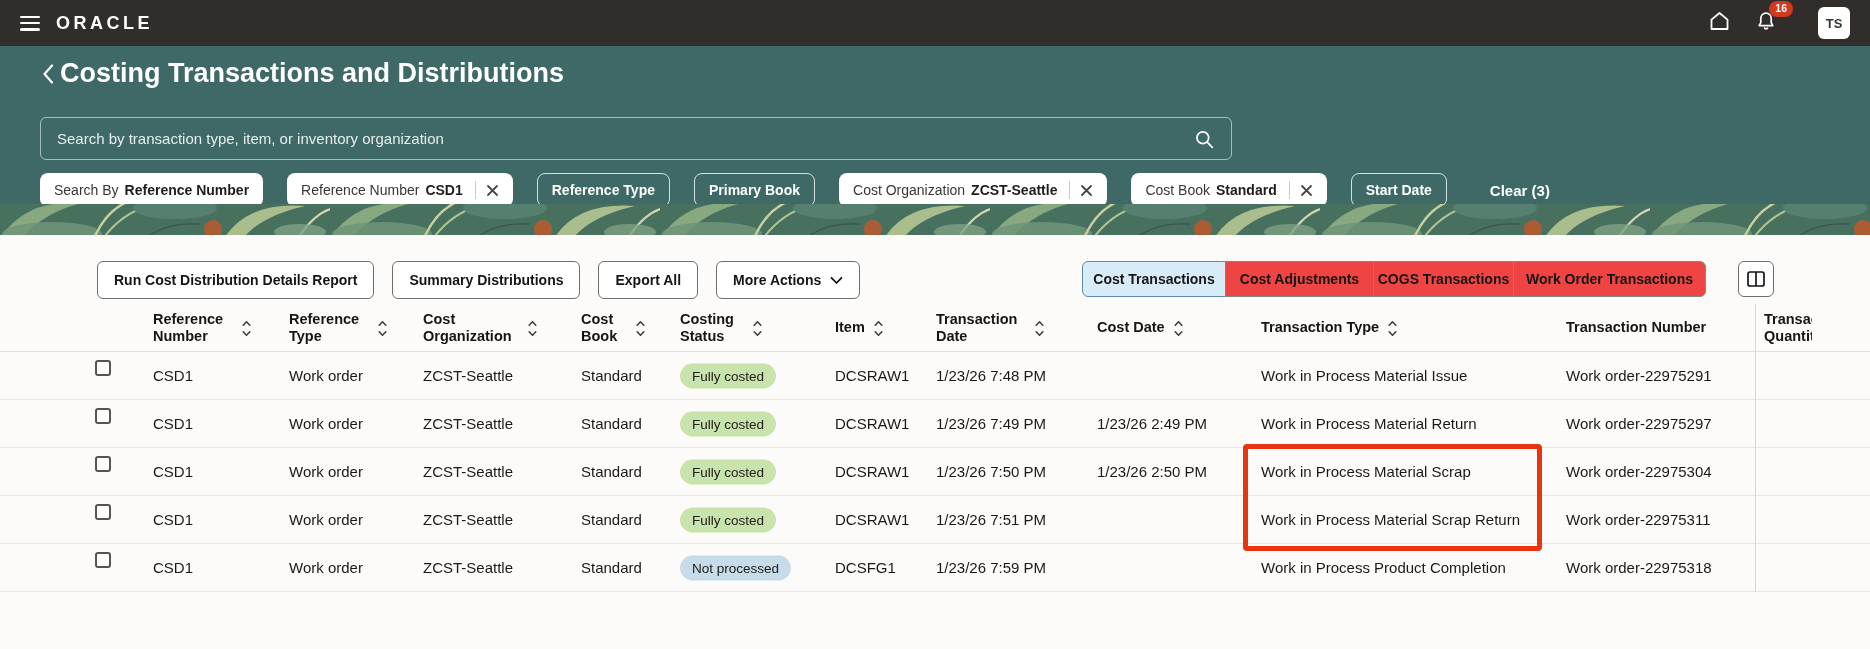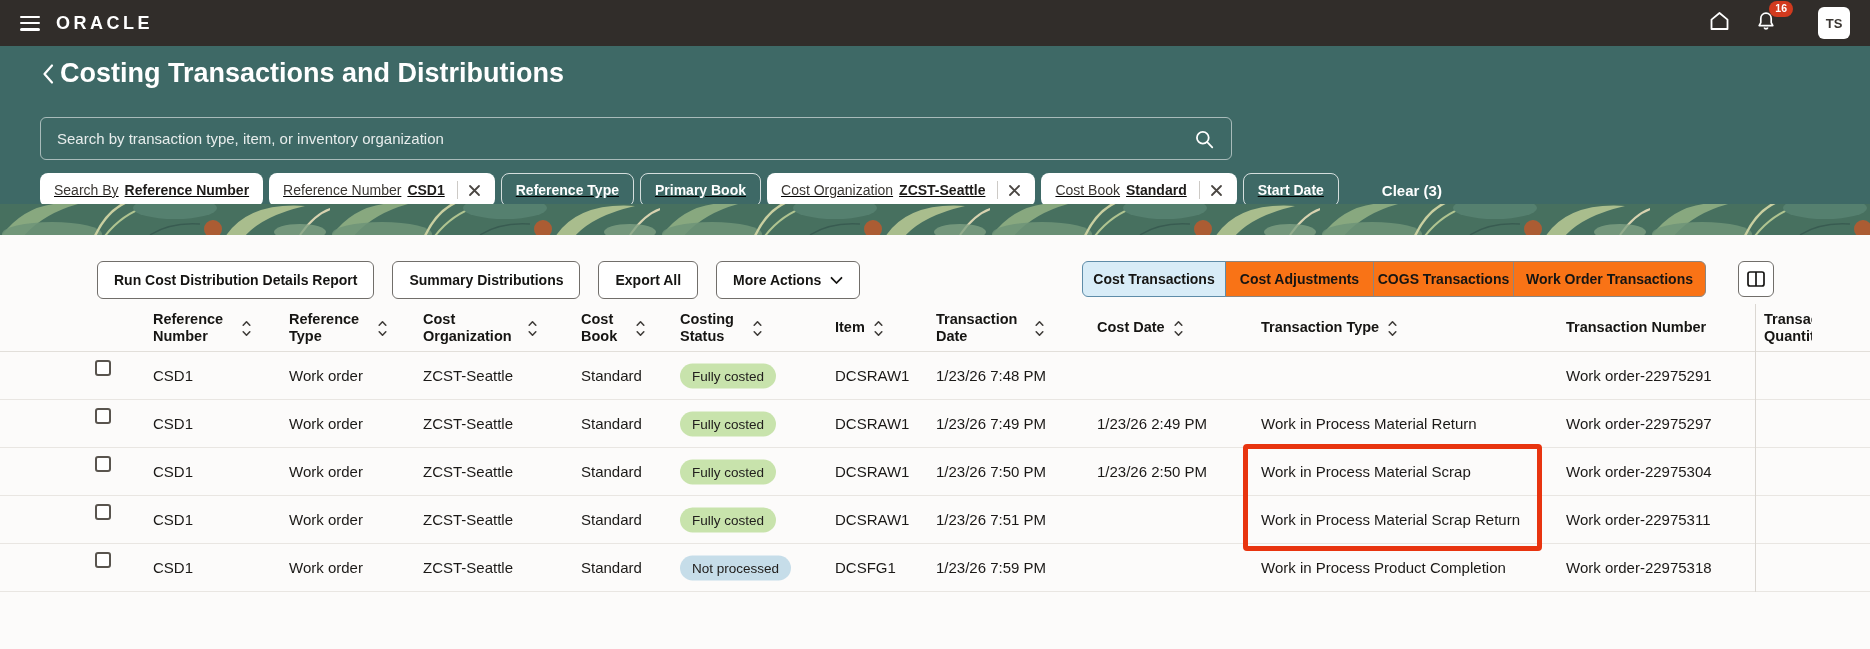--- a/index.html
+++ b/index.html
@@ -58,21 +58,21 @@
   
   .content { position:absolute; top:235px; left:0; width:100%; height:414px; background:#FCFBFA; }
   .btn {
     height:36px; background:#fff; border:1px solid #716E6A; border-radius:6px;
     font-family:"Liberation Sans", sans-serif; font-size:14px; font-weight:700; color:#161513;
     padding:18px 16px; cursor:pointer; display:flex; align-items:center; gap:9px;
   }
   .left-actions { position:absolute; top:26px; left:97px; display:flex; gap:18px; }
   .tabs { position:absolute; top:26px; left:1082px; display:flex; }
   .tab {
-    height:36px; background:#f97316; border:1px solid #8B8681; display:flex; align-items:center;
+    height:36px; background:#ef4444; border:1px solid #8B8681; display:flex; align-items:center;
     justify-content:center; font-size:14px; font-weight:700; color:#161513; cursor:pointer;
     margin-left:-1px; white-space:nowrap;
   }
   .tab:first-child { border-radius:6px 0 0 6px; margin-left:0; }
   .tab:last-child { border-radius:0 6px 6px 0; }
   .tab.selected { background:#D8ECF7; border-color:#5E8CA8; z-index:2; }
   .tab.w1{width:144px}.tab.w2{width:149px}.tab.w3{width:141px}.tab.w4{width:193px}
   .cols-btn { position:absolute; top:26px; left:1738px; width:36px; height:36px; justify-content:center; padding:0; }
   
   .thead { position:absolute; top:69px; left:0; width:100%; height:48px; }
@@ -155,21 +155,21 @@
     <div class="searchbox">
       <input type="text" placeholder="Search by transaction type, item, or inventory organization" style="">
       <span class="search-icon">
         <svg width="21" height="21" viewBox="0 0 20 20">
             <circle cx="8.4" cy="8.4" r="5.6" fill="none" stroke="#fff" stroke-width="1.7"></circle>
             <line x1="12.6" y1="12.6" x2="17.4" y2="17.4" stroke="#fff" stroke-width="1.7" stroke-linecap="round"></line>
           </svg>
       </span>
     </div>
     <div class="chips-row">
-      <div style="display:flex;gap:6px;align-items:flex-start;text-decoration:underline;">
+      <div style="display:flex;gap:24px;align-items:flex-start;">
           <div class="chip filled">
     <span class="chip-label">Search By</span>
     <span class="chip-value">Reference Number</span>
 
   </div>
           <div class="chip filled">
     <span class="chip-label">Reference Number</span>
     <span class="chip-value">CSD1</span>
     <span class="chip-sep"></span>
     <span class="chip-x">
@@ -340,20 +340,21 @@
     <div class="tbody">
         <div class="trow">
     <div class="cb"></div>
     <span class="cell cl-refnum">CSD1</span>
     <span class="cell cl-reftype">Work order</span>
     <span class="cell cl-costorg">ZCST-Seattle</span>
     <span class="cell cl-costbook">Standard</span>
     <span class="badge fully-costed">Fully costed</span>
     <span class="cell cl-item">DCSRAW1</span>
     <span class="cell cl-txdate">1/23/26 7:48 PM</span>
+    <span class="cell cl-txtype">Work in Process Material Issue</span>
     <span class="cell cl-txnum">Work order-22975291</span>
   </div>
         <div class="trow">
     <div class="cb"></div>
     <span class="cell cl-refnum">CSD1</span>
     <span class="cell cl-reftype">Work order</span>
     <span class="cell cl-costorg">ZCST-Seattle</span>
     <span class="cell cl-costbook">Standard</span>
     <span class="badge fully-costed">Fully costed</span>
     <span class="cell cl-item">DCSRAW1</span>

